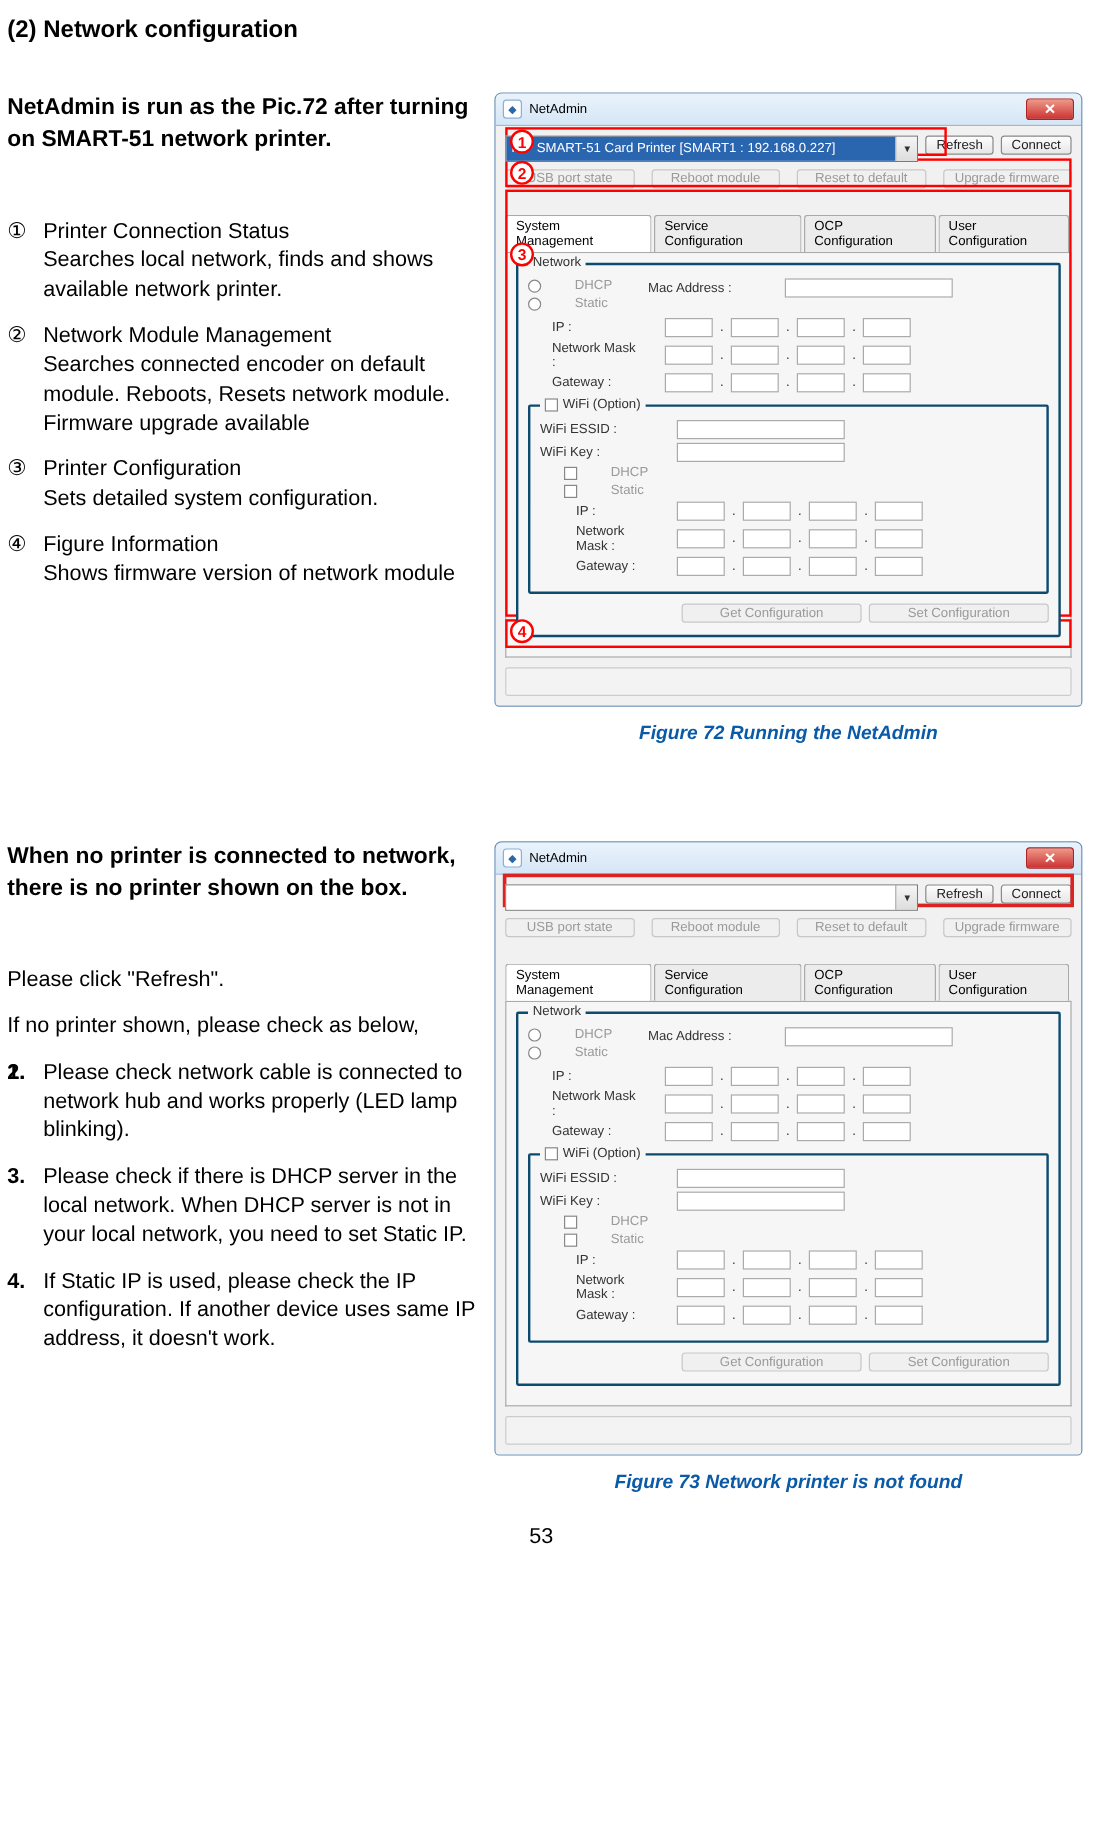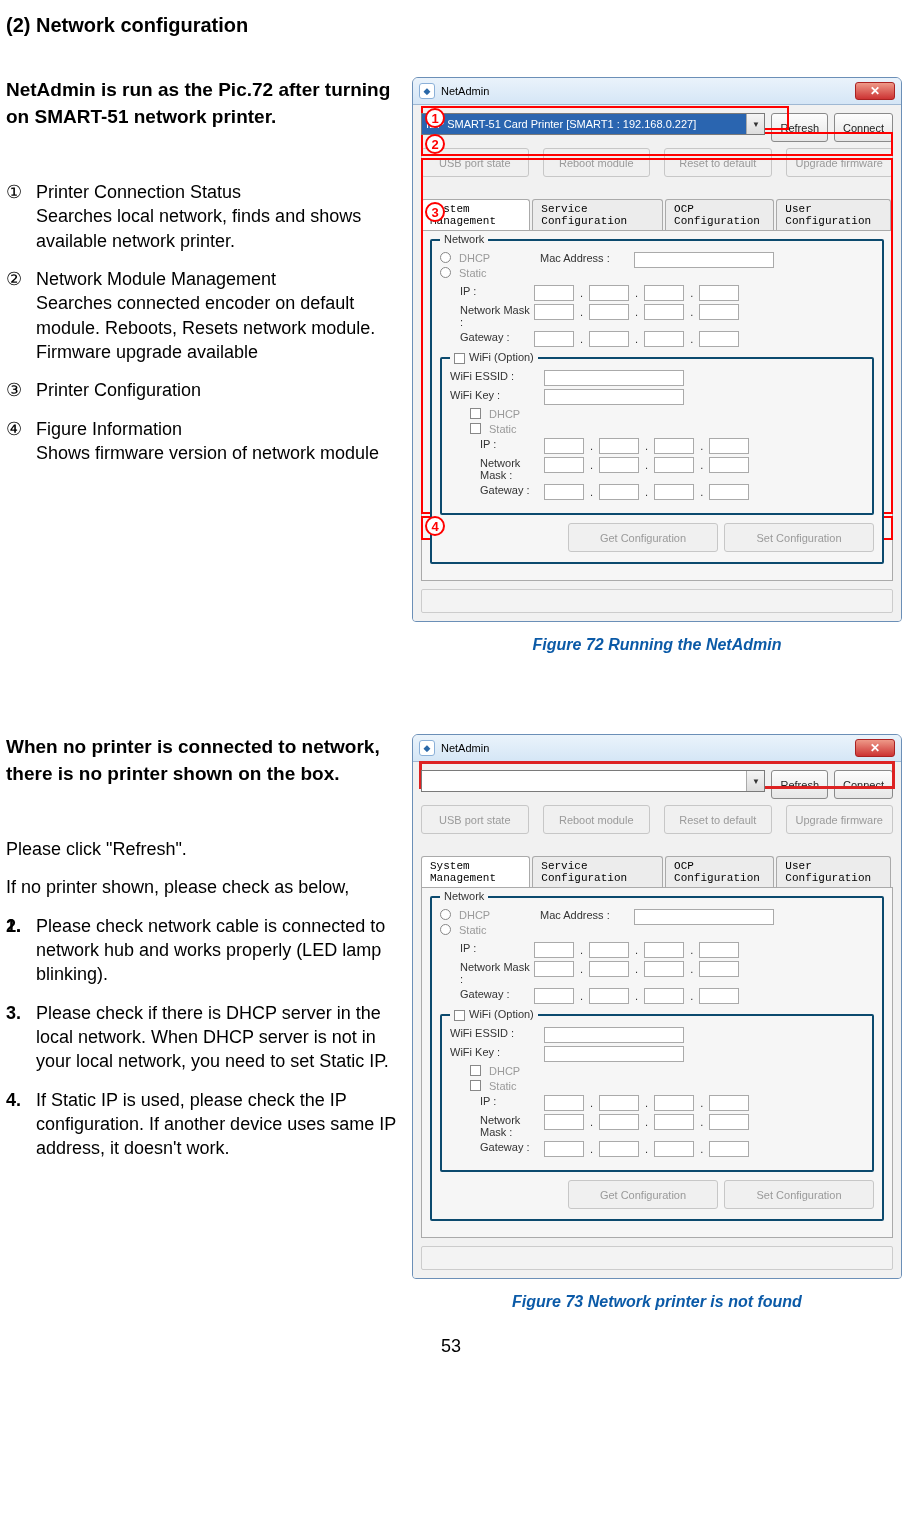--- a/index.html
+++ b/index.html
@@ -63,32 +63,32 @@
   .closebtn{
     width:40px;height:18px;background:linear-gradient(#e98,#c33);border:1px solid #a22;border-radius:3px;color:#fff;display:flex;align-items:center;justify-content:center;font-weight:bold;font-size:12px;
   }
   .winbody{ padding:8px; background:#f1f1f1;}
   .toprow{display:flex;gap:6px;margin-bottom:6px;align-items:stretch;}
   .selbox{flex:1;border:1px solid #7a7a7a;background:#fff;height:22px;display:flex;align-items:center;position:relative;}
   .selbox .seltext{flex:1;padding:0 4px;color:#fff;background:#2a65b0;white-space:nowrap;overflow:hidden;font-size:11px;line-height:20px;height:20px;}
   .selbox .seltext.empty{background:#fff;color:#000;}
   .selbox .caret{width:18px;height:20px;background:linear-gradient(#f5f5f5,#ddd);border-left:1px solid #aaa;display:flex;align-items:center;justify-content:center;font-size:8px;color:#333;}
   .btn{
-    border:1px solid #8a8a8a;background:linear-gradient(#fdfdfd,#e6e6e6);border-radius:3px;height:29px;padding:0 8px;display:flex;align-items:center;justify-content:center;white-space:nowrap;font-size:11px;color:#222;
+    border:1px solid #8a8a8a;background:linear-gradient(#fdfdfd,#e6e6e6);border-radius:3px;height:16px;padding:0 8px;display:flex;align-items:center;justify-content:center;white-space:nowrap;font-size:11px;color:#222;
   }
   .btn.disabled{color:#9a9a9a;background:#f0f0f0;border-color:#c7c7c7;}
   .toolbar2{display:flex;gap:14px;margin-bottom:22px;}
   .toolbar2 .btn{flex:1;}
-  .tabs{display:flex;gap:0;border-bottom:1px solid #aaa;font-family:Liberation Mono, monospace;}
+  .tabs{display:flex;gap:0;border-bottom:1px solid #aaa;}
   .tab{border:1px solid #aaa;border-bottom:none;padding:3px 8px;background:#ececec;font-size:11px;margin-right:2px;border-radius:3px 3px 0 0;}
   .tab.active{background:#fff;}
   .tabpanel{border:1px solid #aaa;border-top:none;background:#f6f6f6;padding:8px;}
   .group{border:2px solid #0c4a6e;border-radius:2px;padding:8px 8px 10px 8px;margin-bottom:8px;position:relative;background:#f6f6f6;}
   .group .glabel{position:absolute;top:-8px;left:8px;background:#f6f6f6;padding:0 4px;font-size:11px;color:#333;}
-  .formrow{display:flex;align-items:flex-start;gap:4px;margin:3px 0;}
+  .formrow{display:flex;align-items:center;gap:24px;margin:3px 0;}
   .formrow .lbl{width:90px;font-size:11px;color:#333;}
   .iptrip{display:flex;gap:6px;align-items:center;}
   .ipseg{width:40px;height:16px;border:1px solid #aaa;background:#fff;}
   .dot{font-size:11px;color:#333;}
   .txtin{border:1px solid #aaa;background:#fff;height:16px;width:140px;}
   .radio{width:11px;height:11px;border:1px solid #888;border-radius:50%;background:#fff;display:inline-block;margin-right:4px;vertical-align:middle;}
   .chk{width:11px;height:11px;border:1px solid #888;background:#fff;display:inline-block;margin-right:4px;vertical-align:middle;}
   .disabledtxt{color:#9a9a9a;}
   .bottomrow{display:flex;gap:6px;justify-content:flex-end;margin-top:6px;}
   .statusbar{border:1px solid #ccc; background:#f3f3f3;height:24px;margin-top:8px;border-radius:2px;}
@@ -112,20 +112,21 @@
         <span class="desc">Searches local network, finds and shows available network printer.</span>
       </li>
       <li>
         <span class="cnum">②</span>
         <span class="title">Network Module Management</span>
         <span class="desc">Searches connected encoder on default module. Reboots, Resets network module. Firmware upgrade available</span>
       </li>
       <li>
         <span class="cnum">③</span>
         <span class="title">Printer Configuration</span>
+        <span class="desc">Sets detailed system configuration.</span>
       </li>
       <li>
         <span class="cnum">④</span>
         <span class="title">Figure Information</span>
         <span class="desc">Shows firmware version of network module</span>
       </li>
     </ul>
   </div>
 
   <div class="col-right" style="display:flex;flex-direction:column;align-items:center;">

